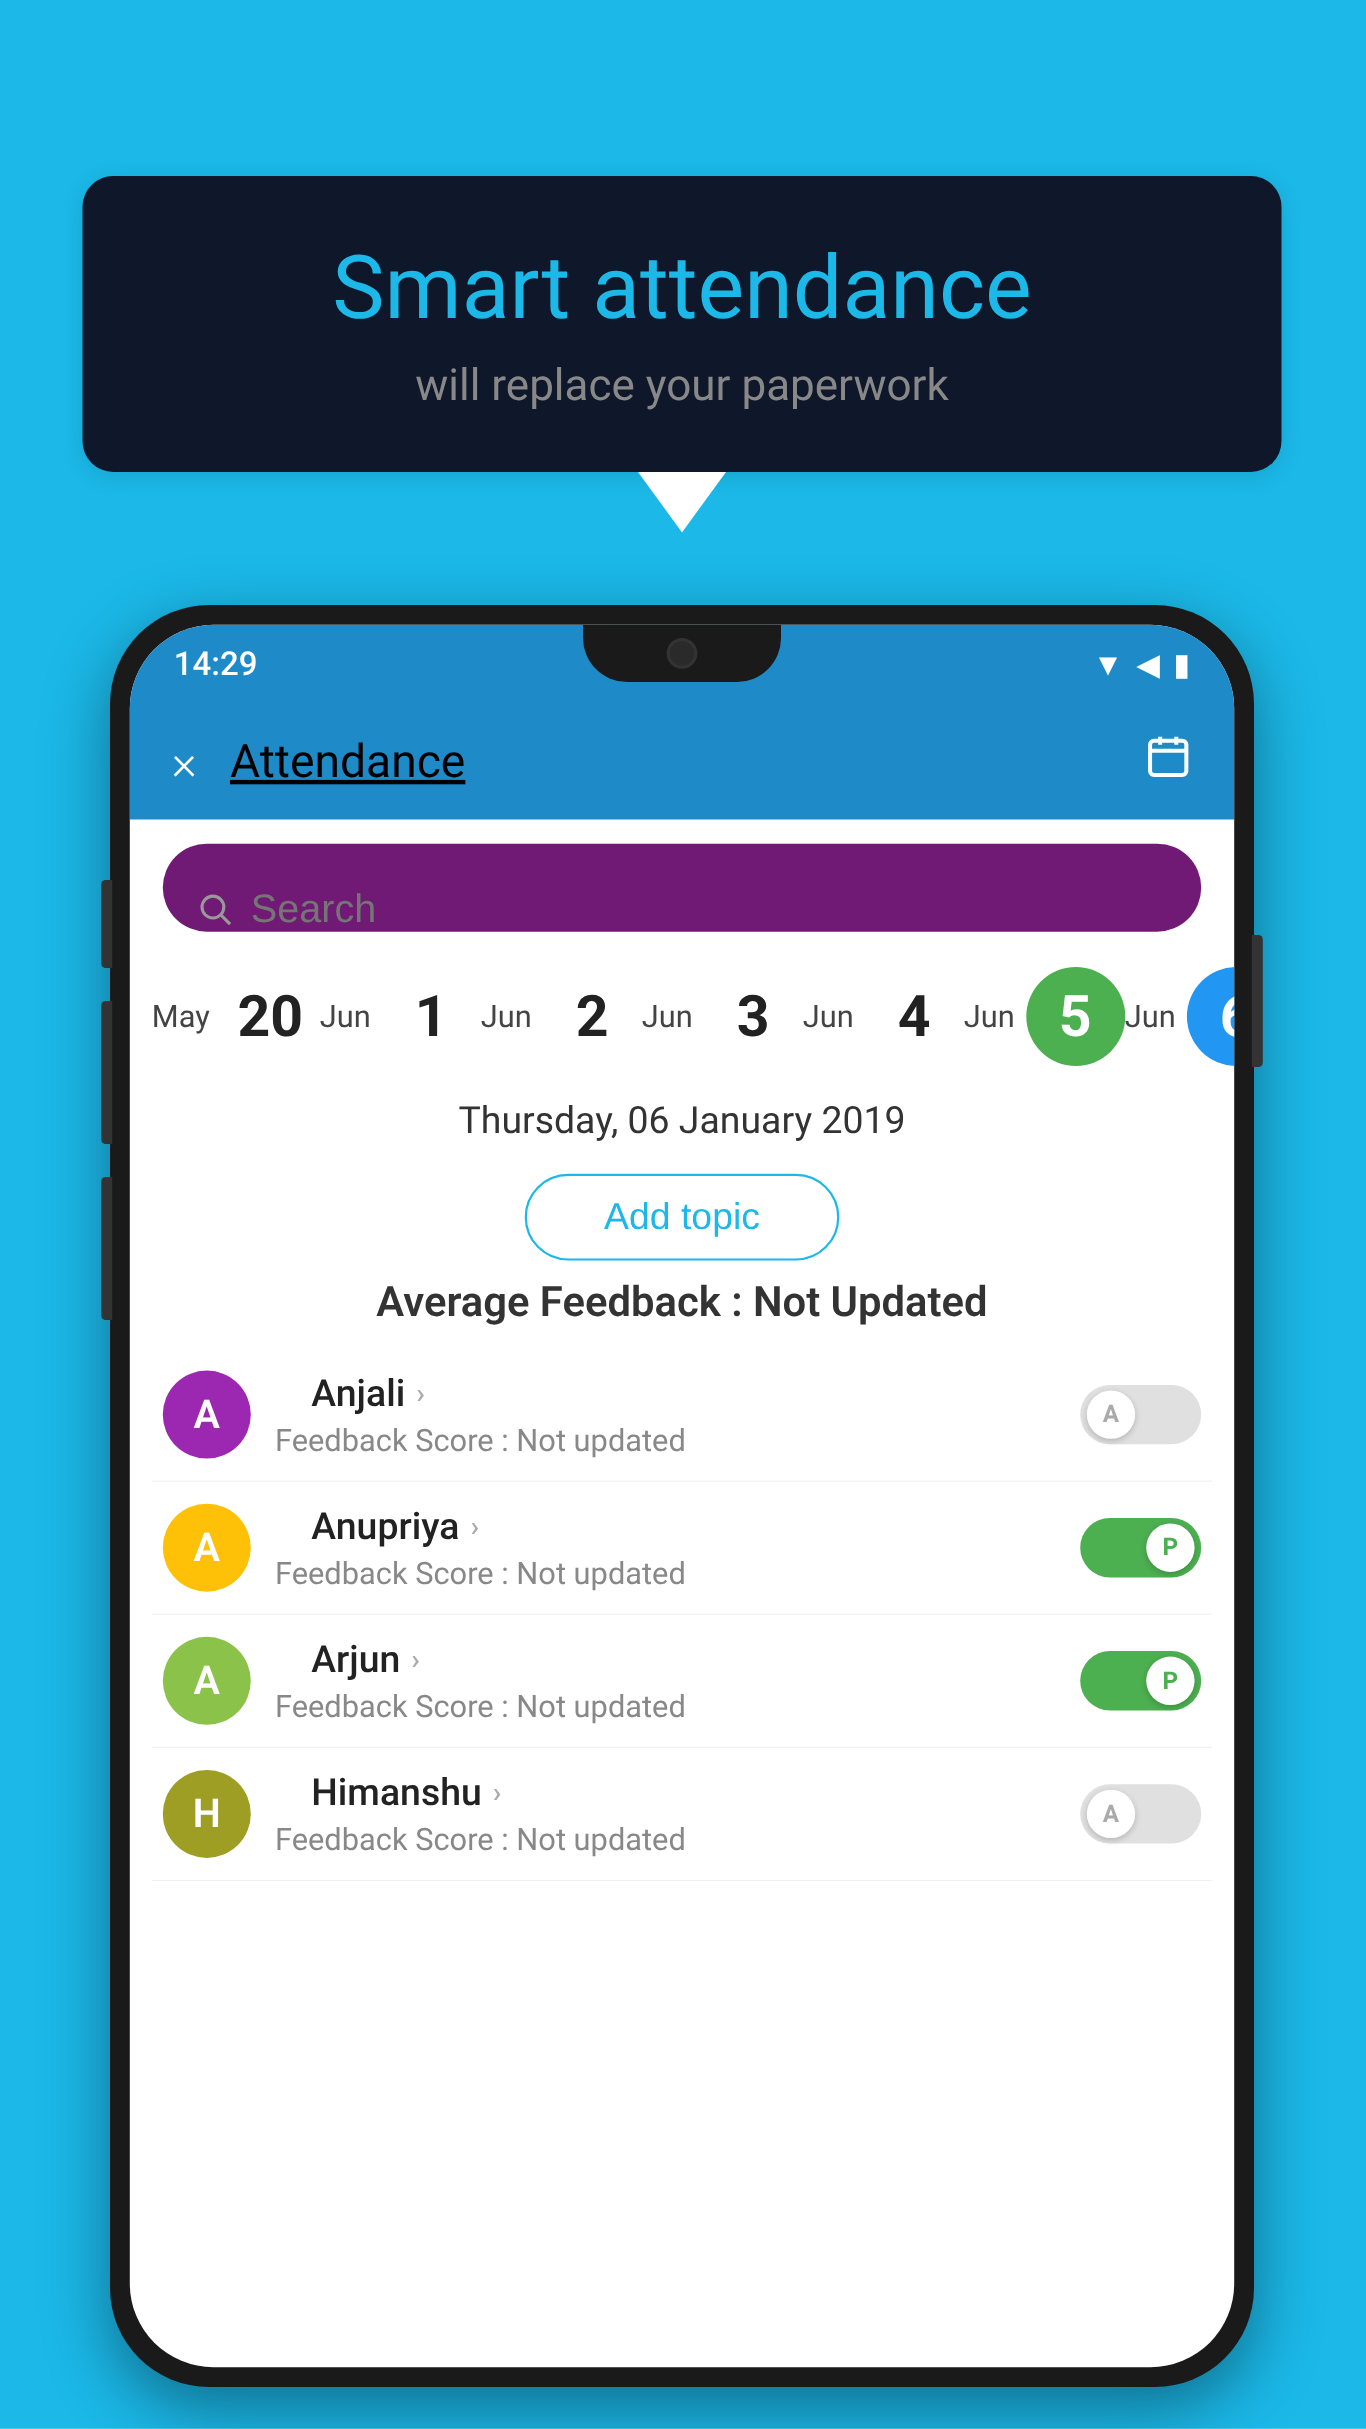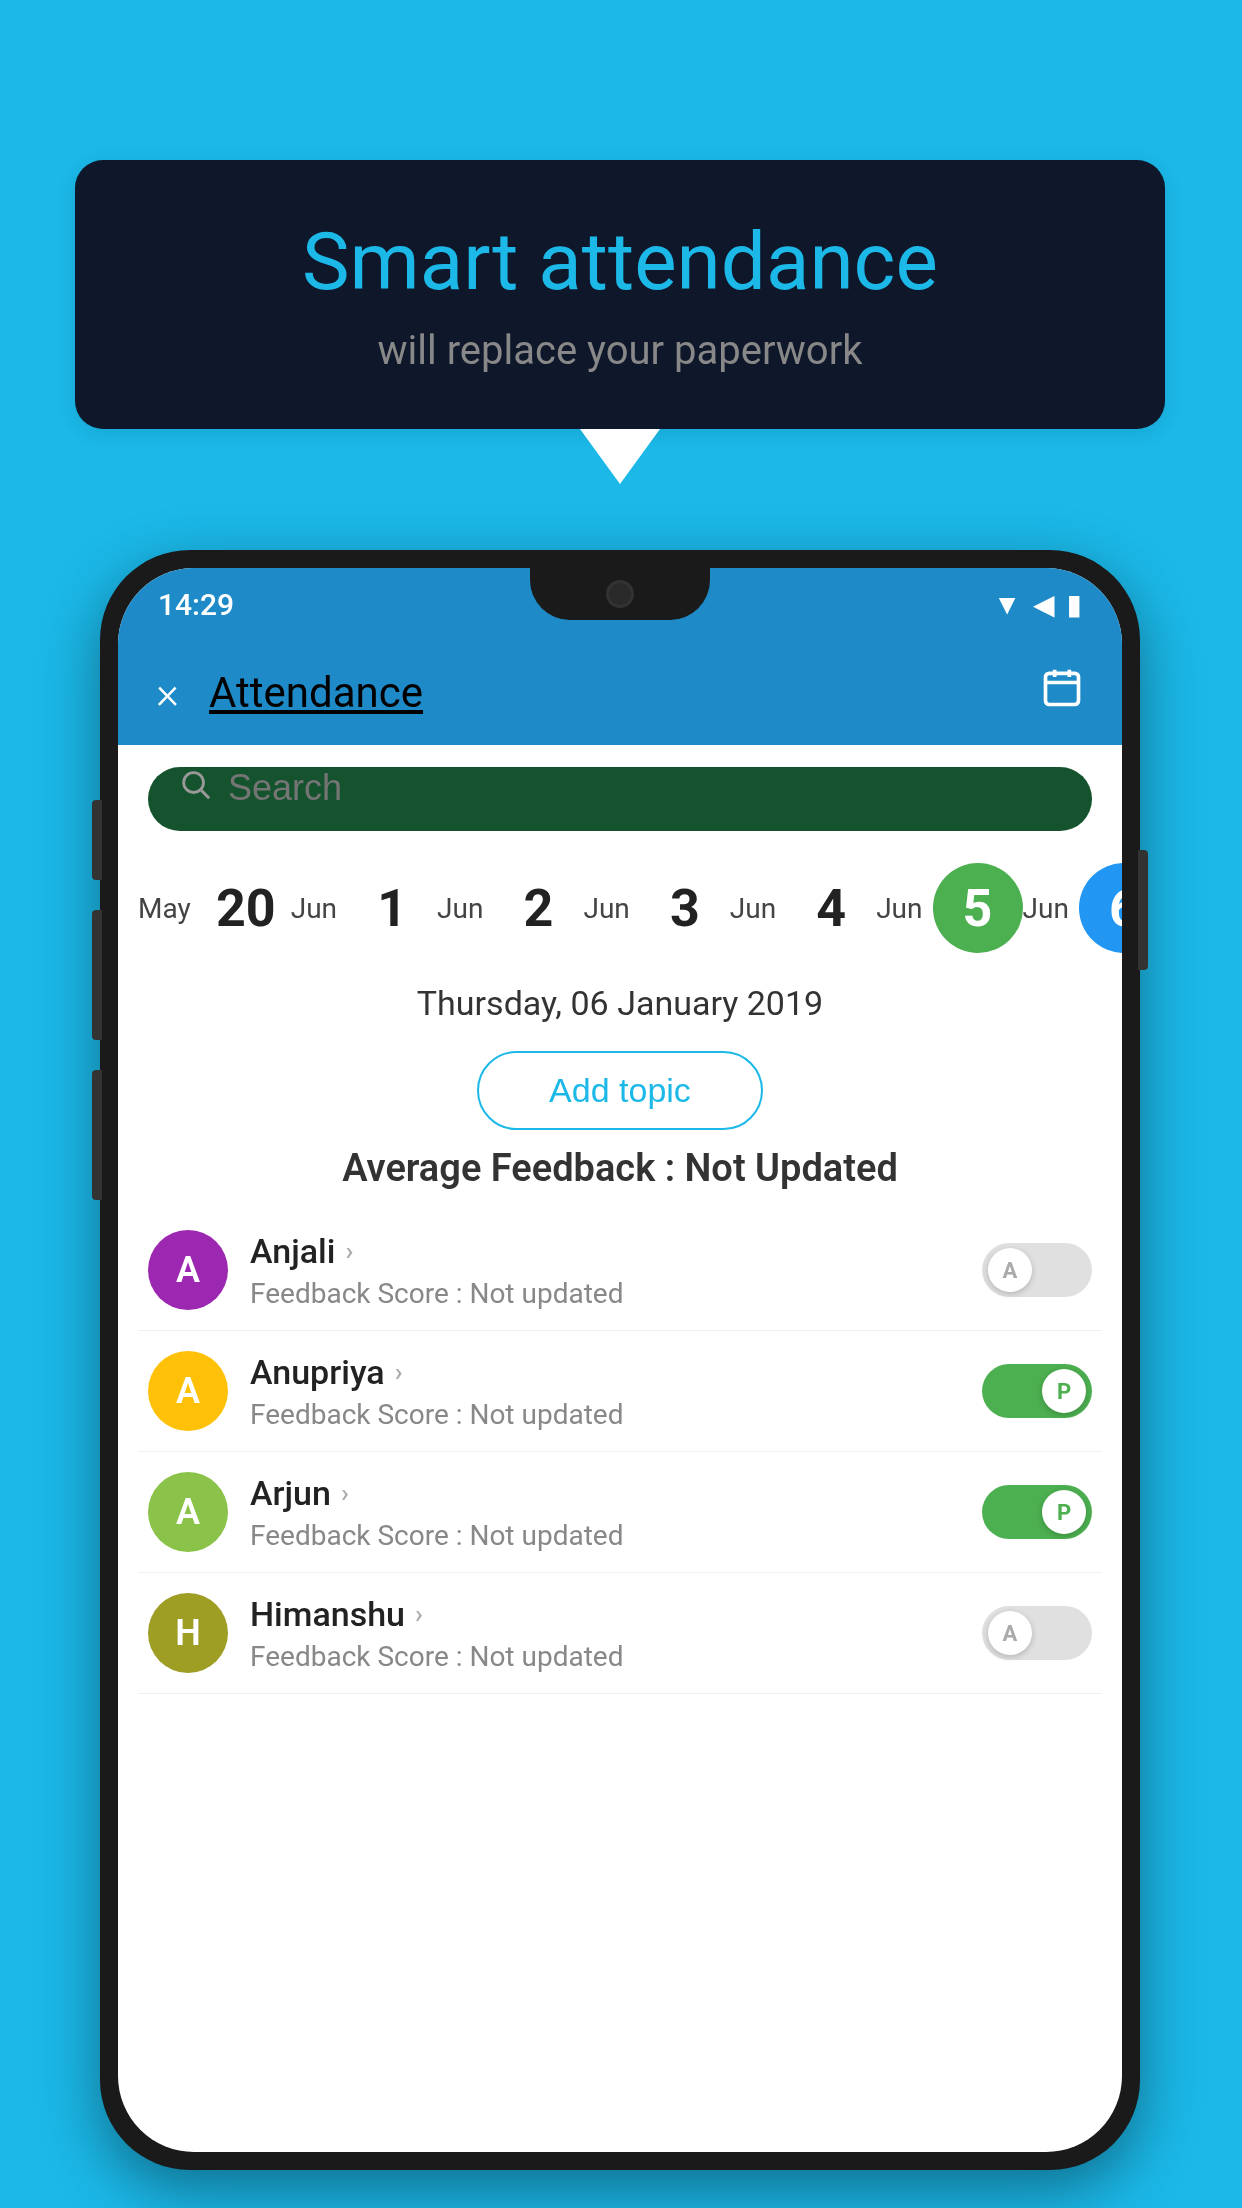--- a/index.html
+++ b/index.html
@@ -135,26 +135,26 @@
       font-weight: 400;
       text-decoration: underline;
     }
     .app-bar-calendar {
       color: white;
       font-size: 38px;
     }
 
     
     .search-container {
-      background: #14532d;
+      background: #701a75;
       margin: 22px 30px;
       border-radius: 40px;
-      height: 64px;
-      display: flex;
-      align-items: flex-start;
+      height: 80px;
+      display: flex;
+      align-items: flex-end;
       padding: 0 30px;
       gap: 16px;
     }
     .search-input {
       flex: 1;
       background: transparent;
       border: none;
       outline: none;
       font-size: 36px;
       color: #999;
@@ -268,20 +268,21 @@
     .student-info {
       flex: 1;
     }
     .student-name {
       font-size: 34px;
       color: #222;
       font-weight: 500;
       display: flex;
       align-items: center;
       gap: 10px;
+      margin-left: 33px;
     }
     .chevron {
       font-size: 26px;
       color: #aaa;
     }
     .feedback-score {
       font-size: 28px;
       color: #888;
       margin-top: 6px;
     }

